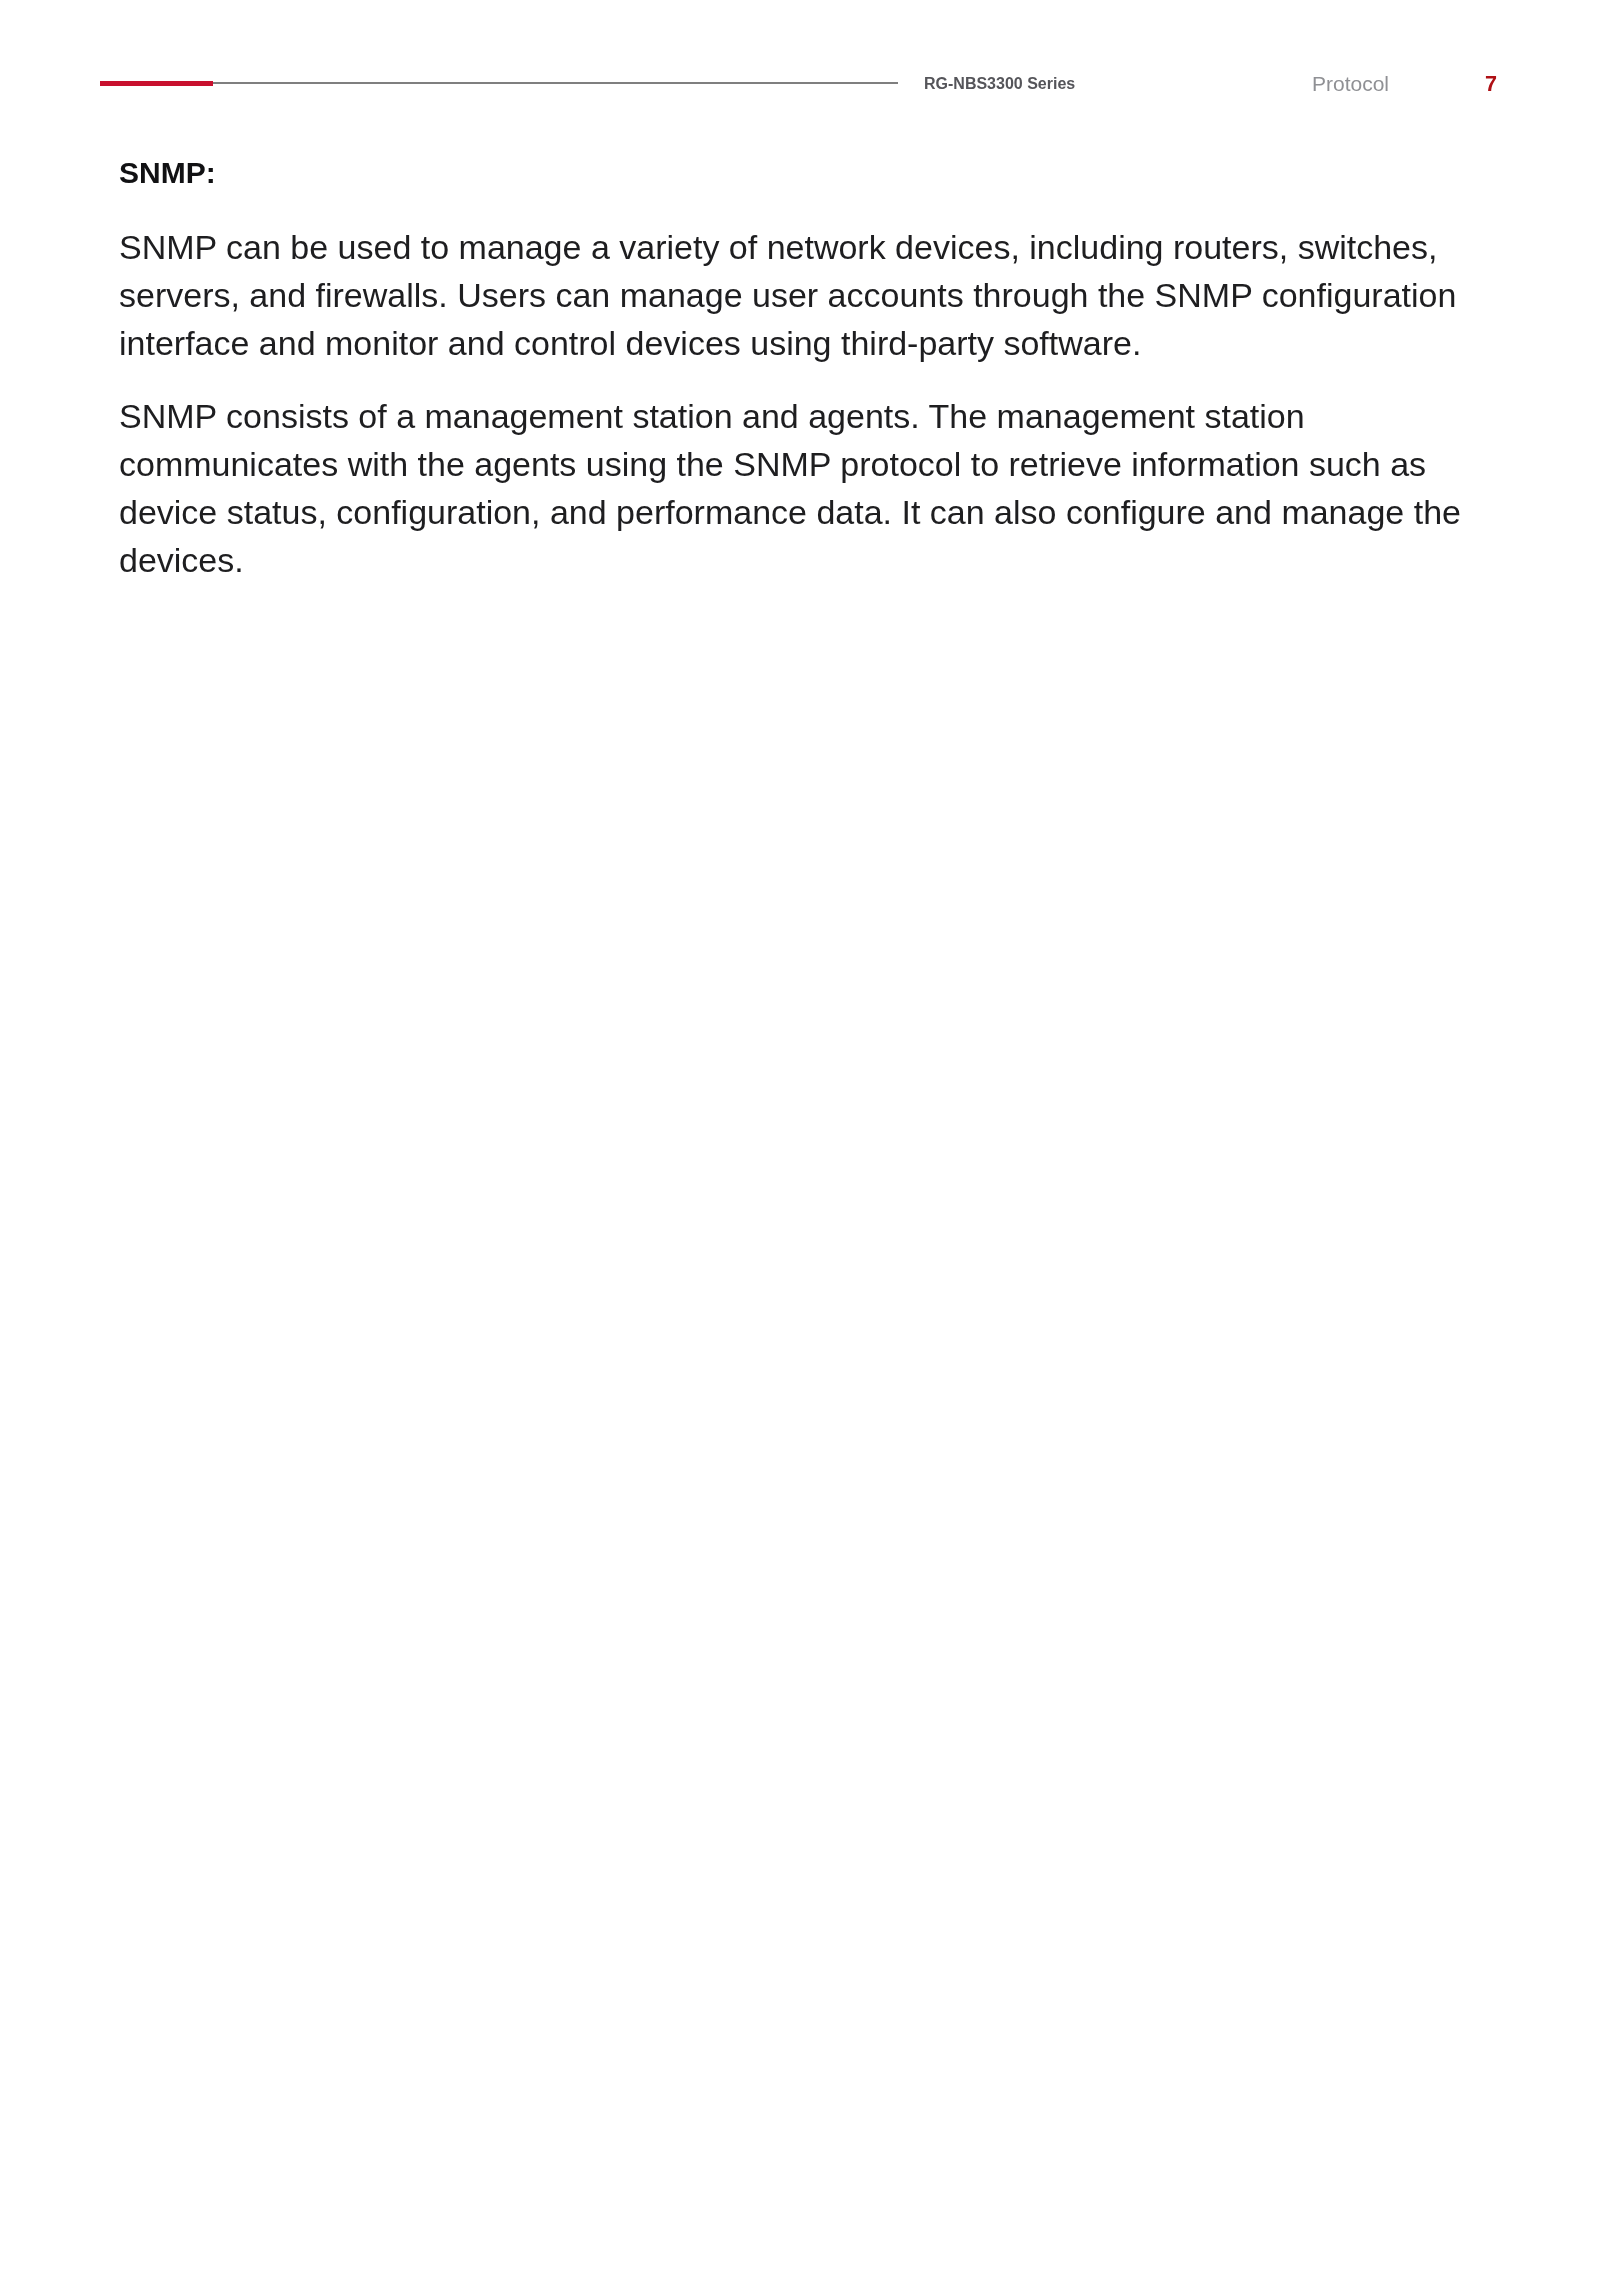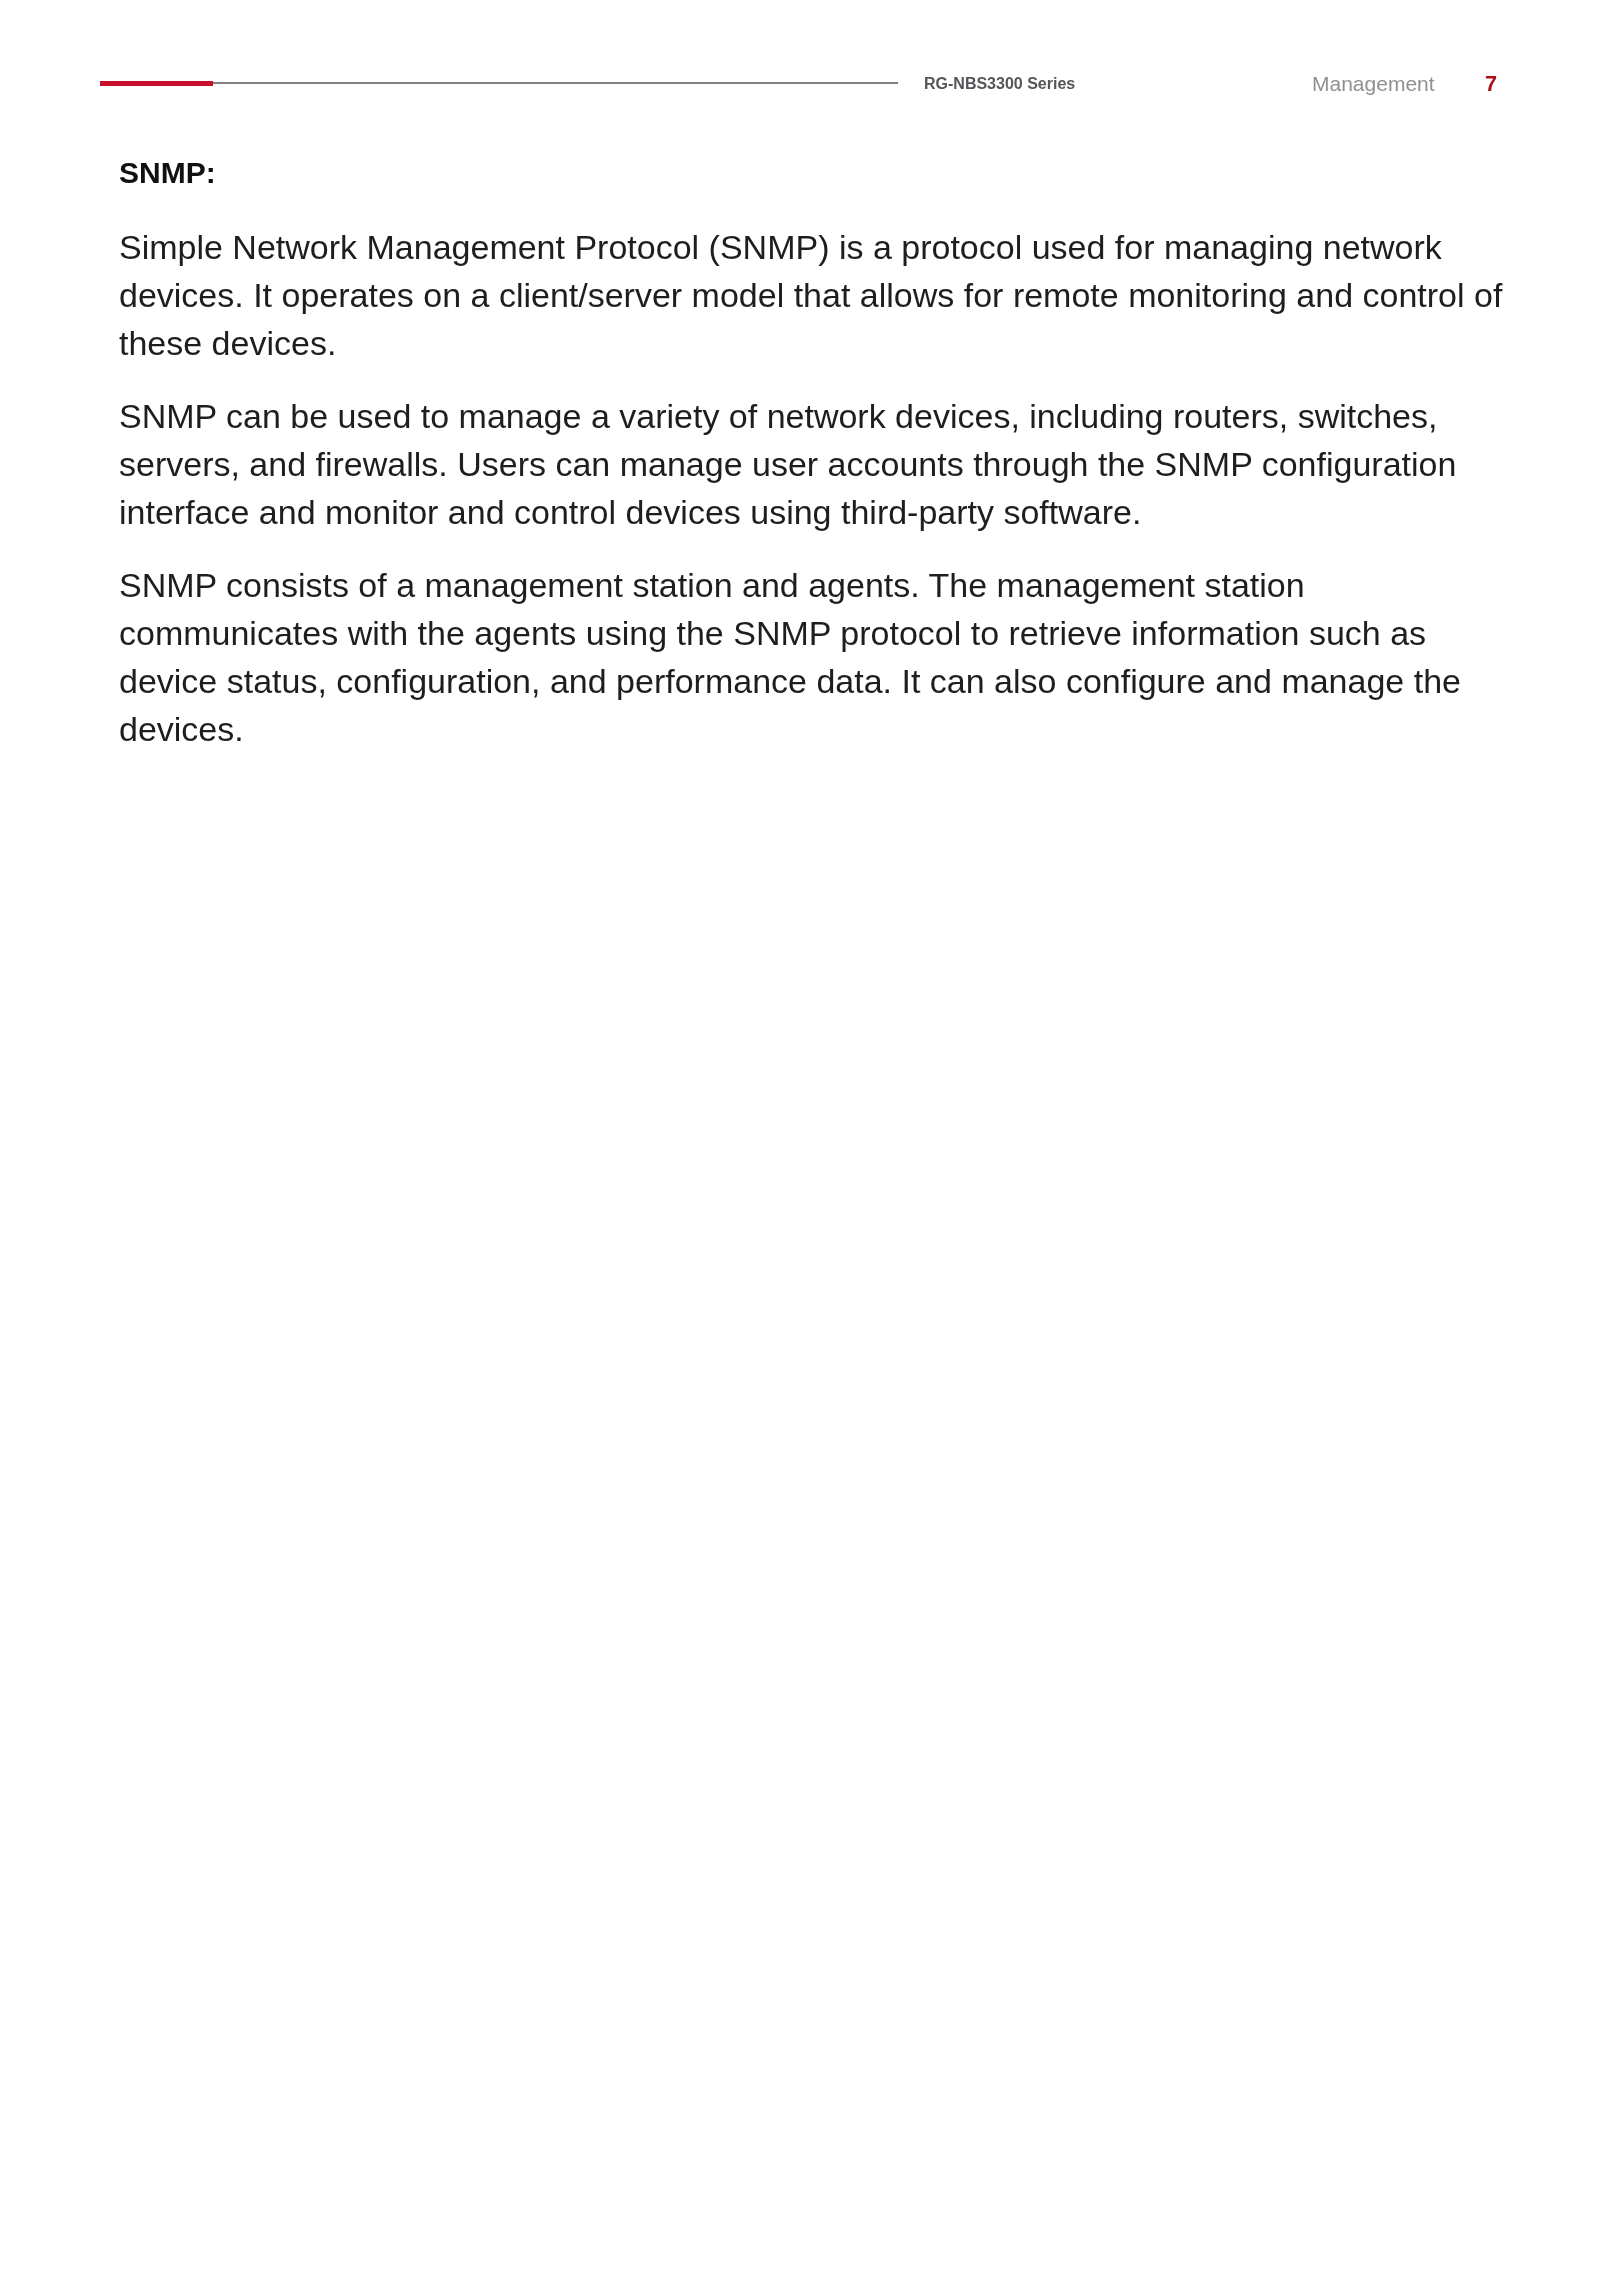--- a/index.html
+++ b/index.html
@@ -95,25 +95,24 @@
 </style>
 </head>
 <body style="--accent-red: #C8102E; --page-number-red: #AF1015; --title-gray: #55555A; --subtle-gray: #8F9094; --rule-gray: #7F7F7F; --text-color: #1E1E20;">
 
 <div class="page">
 
   <div>
     <div class="rule-red"></div>
     <div class="rule-gray"></div>
     <div class="hdr-product">RG-NBS3300 Series</div>
-    <div class="hdr-doctype">Management</div>
+    <div class="hdr-doctype">Protocol</div>
     <div class="hdr-page">7</div>
   </div>
 
   <div class="content">
     <h2>SNMP:</h2>
-    <p>Simple Network Management Protocol (SNMP) is a protocol used for managing network devices. It operates on a client/server model that allows for remote monitoring and control of these devices.</p>
     <p>SNMP can be used to manage a variety of network devices, including routers, switches, servers, and firewalls. Users can manage user accounts through the SNMP configuration interface and monitor and control devices using third-party software.</p>
     <p>SNMP consists of a management station and agents. The management station communicates with the agents using the SNMP protocol to retrieve information such as device status, configuration, and performance data. It can also configure and manage the devices.</p>
   </div>
 
 </div>
 
 
 </body></html>

